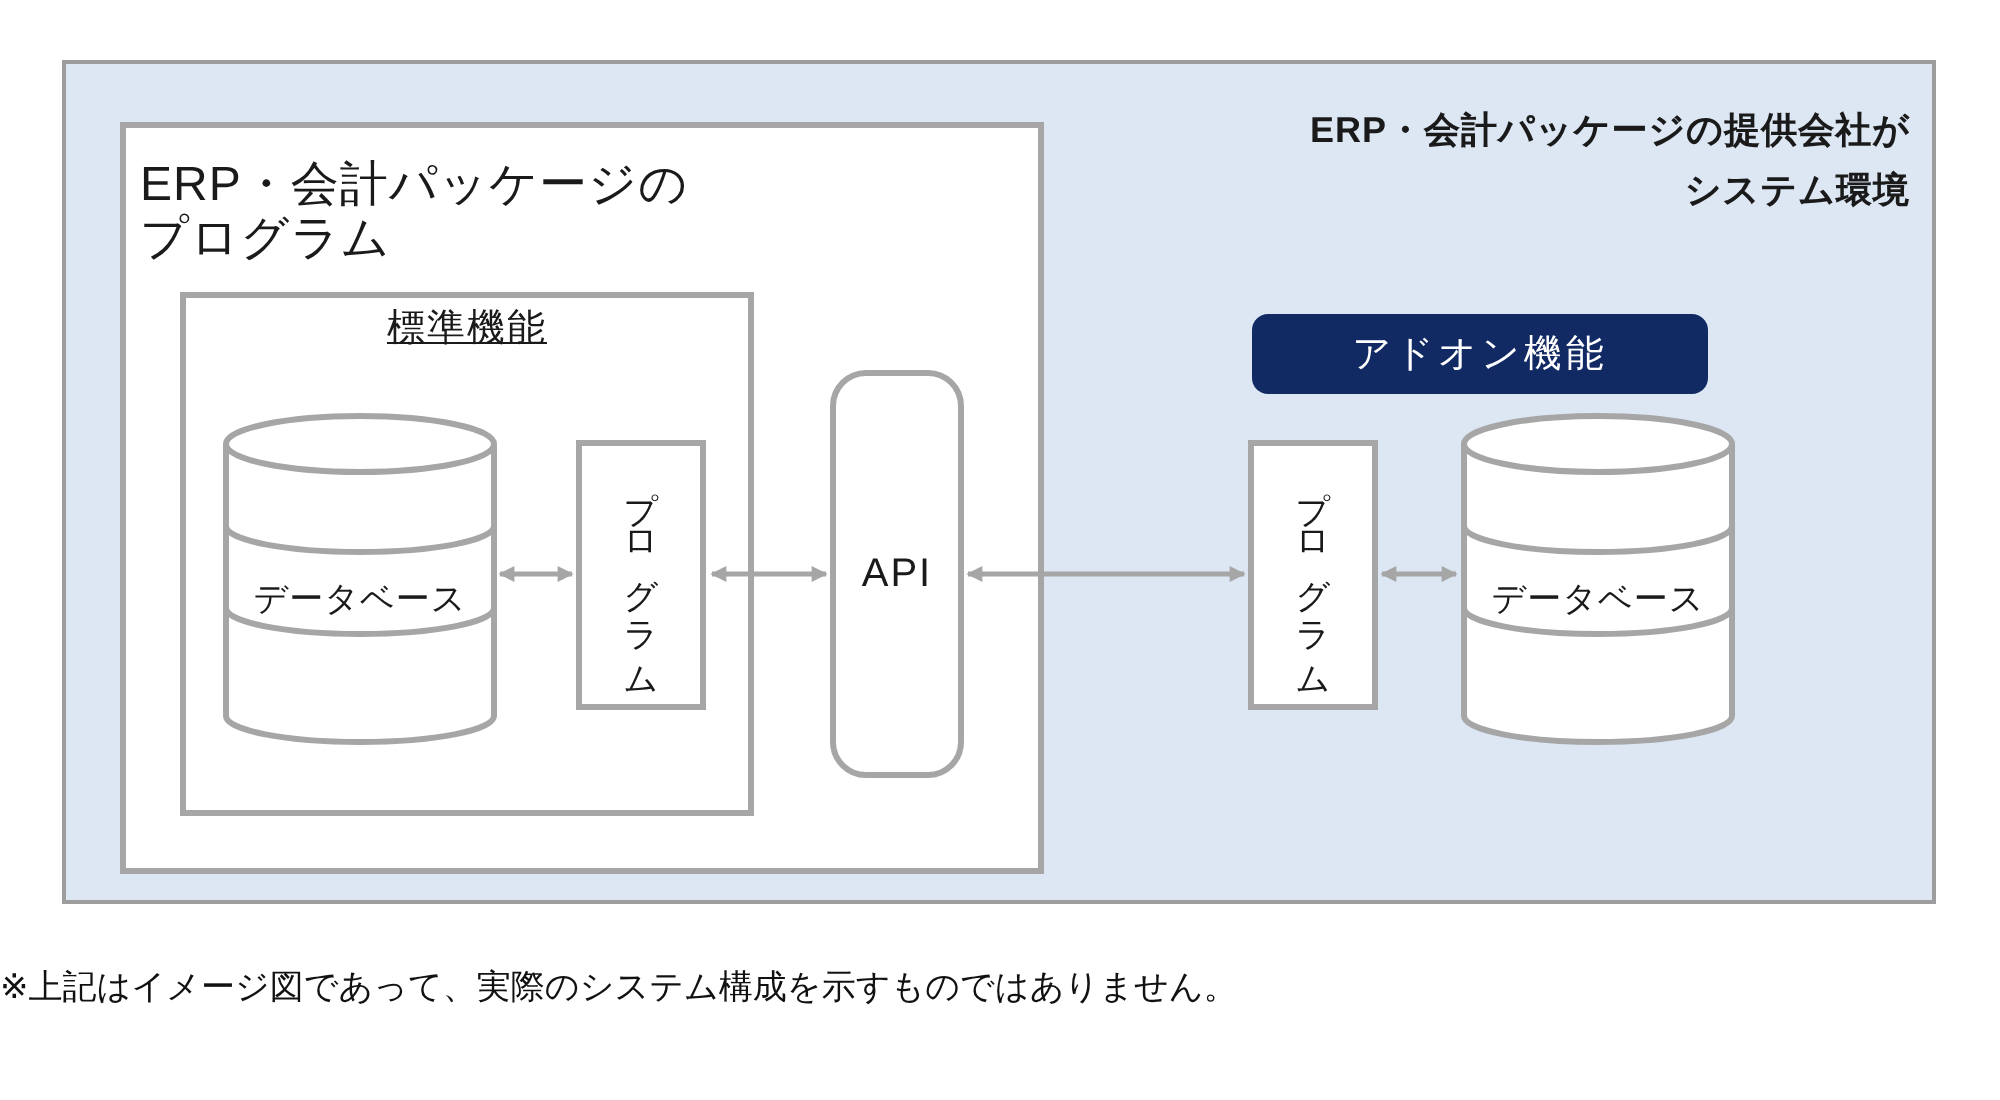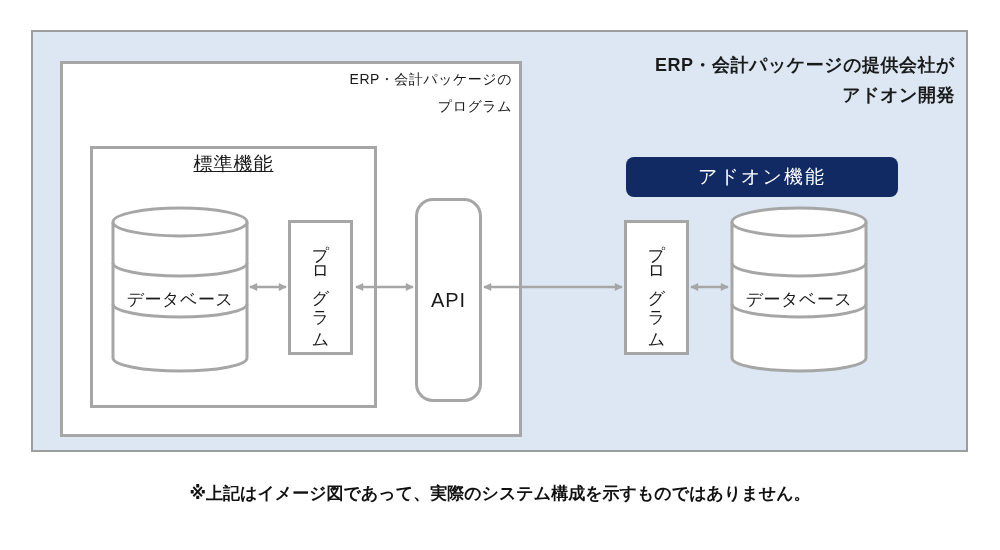--- a/index.html
+++ b/index.html
@@ -12,22 +12,22 @@
 
   .outer-panel{
     left:31px;top:30px;width:937px;height:422px;
     background:#dce7f3;border:2px solid #9d9d9d;
   }
   .erp-box{
     left:60px;top:61px;width:462px;height:376px;
     background:#ffffff;border:3px solid #a6a6a6;
   }
   .erp-title{
-    left:70px;top:66px;width:442px;
-    text-align:right;font-size:14px;line-height:27px;letter-spacing:.5px;
+    left:70px;top:79px;width:442px;
+    text-align:left;font-size:24px;line-height:27px;letter-spacing:.5px;
   }
   .std-box{
     left:90px;top:146px;width:287px;height:262px;
     background:#ffffff;border:3px solid #a6a6a6;
   }
   .std-title{
     left:92px;top:151px;width:283px;
     text-align:center;font-size:19px;letter-spacing:1px;text-decoration:underline;
   }
   .db-svg-left{left:110px;top:200px;width:140px;height:176px;}
@@ -43,42 +43,42 @@
     display:flex;align-items:center;justify-content:center;
   }
   .program-box.left{left:288px;top:220px;}
   .program-box.right{left:624px;top:220px;}
   .vtext{
     writing-mode:vertical-rl;text-orientation:upright;
     font-size:17px;letter-spacing:3px;line-height:1;
   }
 
   .api-box{
-    left:415px;top:198px;width:67px;height:204px;
+    left:415px;top:185px;width:67px;height:204px;
     background:#ffffff;border:3px solid #a6a6a6;border-radius:18px;
     display:flex;align-items:center;justify-content:center;
     font-size:20px;letter-spacing:1px;
   }
 
   .right-title{
     left:545px;top:50px;width:410px;
     text-align:right;font-size:18px;line-height:30px;letter-spacing:.5px;font-weight:bold;
   }
   .addon-badge{
-    left:626px;top:157px;width:272px;height:40px;
+    left:626px;top:157px;width:228px;height:40px;
     background:#122a64;border-radius:8px;
     display:flex;align-items:center;justify-content:center;
     color:#ffffff;font-size:19px;letter-spacing:2px;
   }
 
   .arrows-layer{left:0;top:0;width:1000px;height:550px;pointer-events:none;}
 
   .footnote{
     left:0;top:481px;width:1000px;
-    text-align:center;font-size:17px;line-height:26px;color:#111111;font-weight:bold;
+    text-align:left;font-size:17px;line-height:26px;color:#111111;
   }
 </style>
 </head>
 <body>
 
 <div class="abs outer-panel"></div>
 
 <div class="abs erp-box"></div>
 <div class="abs erp-title">
   <div>ERP・会計パッケージの</div>
@@ -101,21 +101,21 @@
 <div class="abs program-box left">
   <span class="vtext">プログラム</span>
 </div>
 
 <div class="abs api-box">
   <span>API</span>
 </div>
 
 <div class="abs right-title">
   <div>ERP・会計パッケージの提供会社が</div>
-  <div>アドオン開発</div>
+  <div>システム環境</div>
 </div>
 
 <div class="abs addon-badge">アドオン機能</div>
 
 <div class="abs program-box right">
   <span class="vtext">プログラム</span>
 </div>
 
 <svg class="abs db-svg-right" viewBox="0 0 140 176" xmlns="http://www.w3.org/2000/svg">
   <path d="M3,22 V158 A67,13 0 0 0 137,158 V22 Z" fill="#ffffff" stroke="none"></path>

